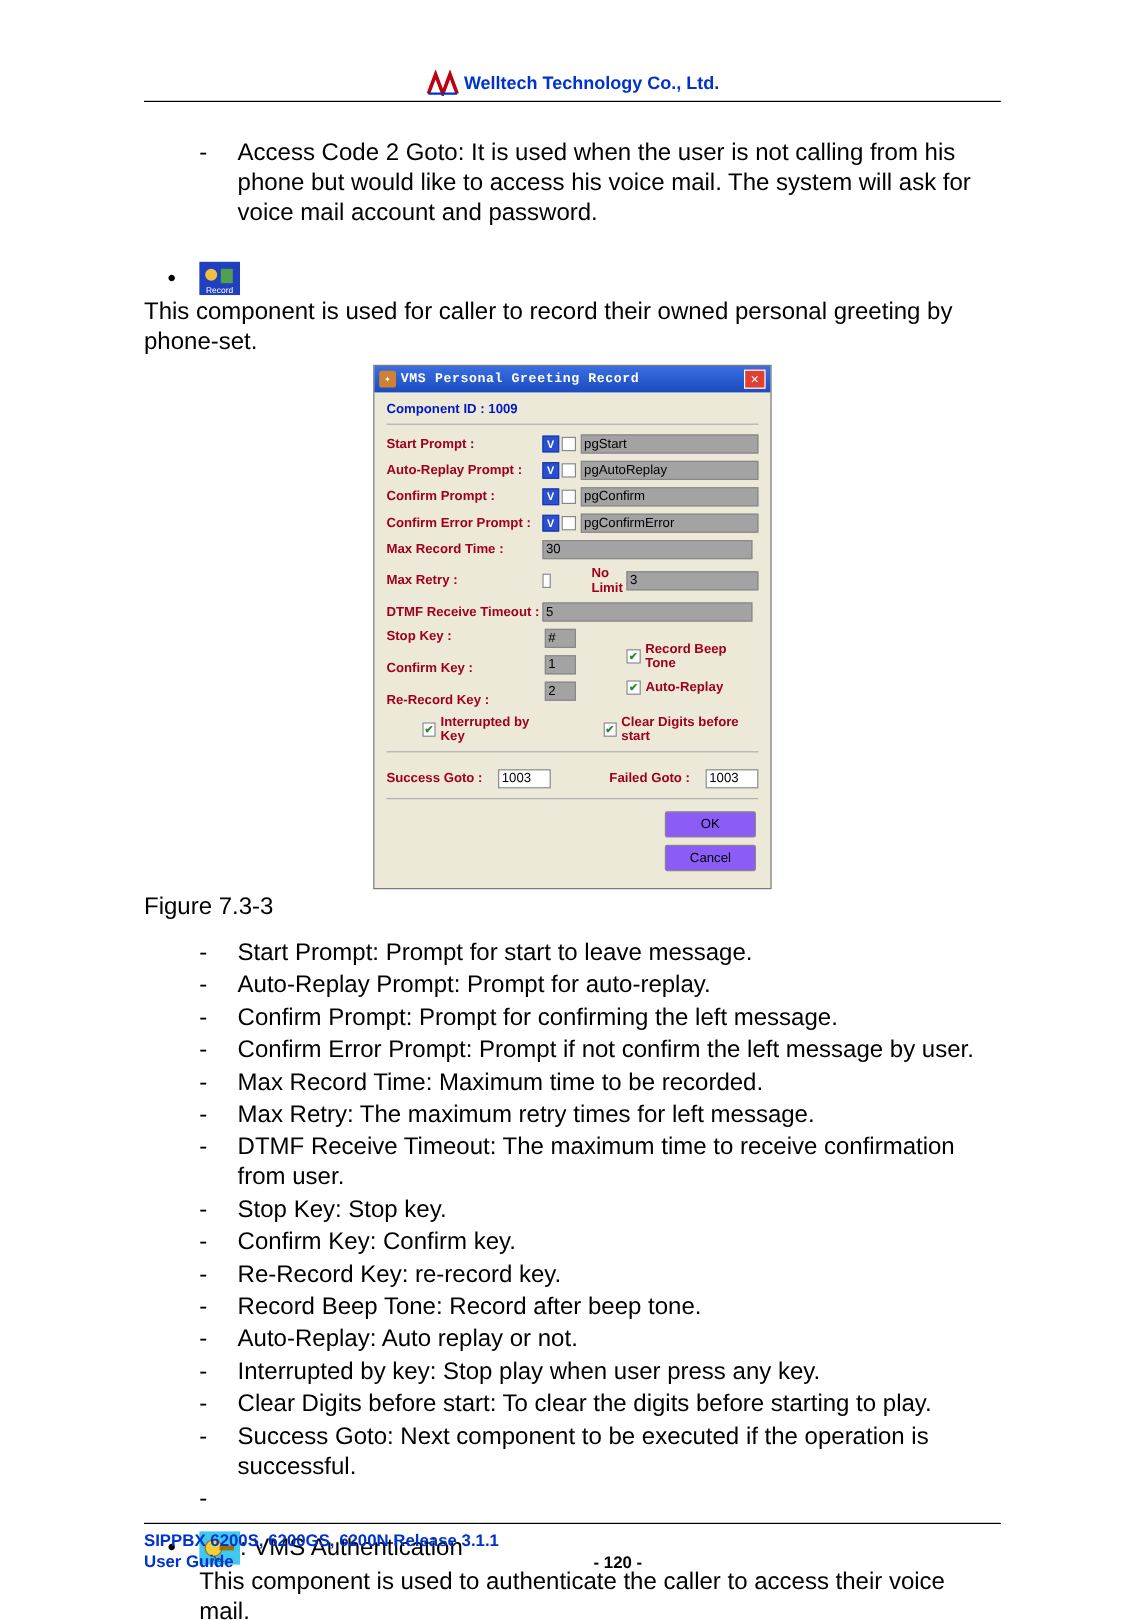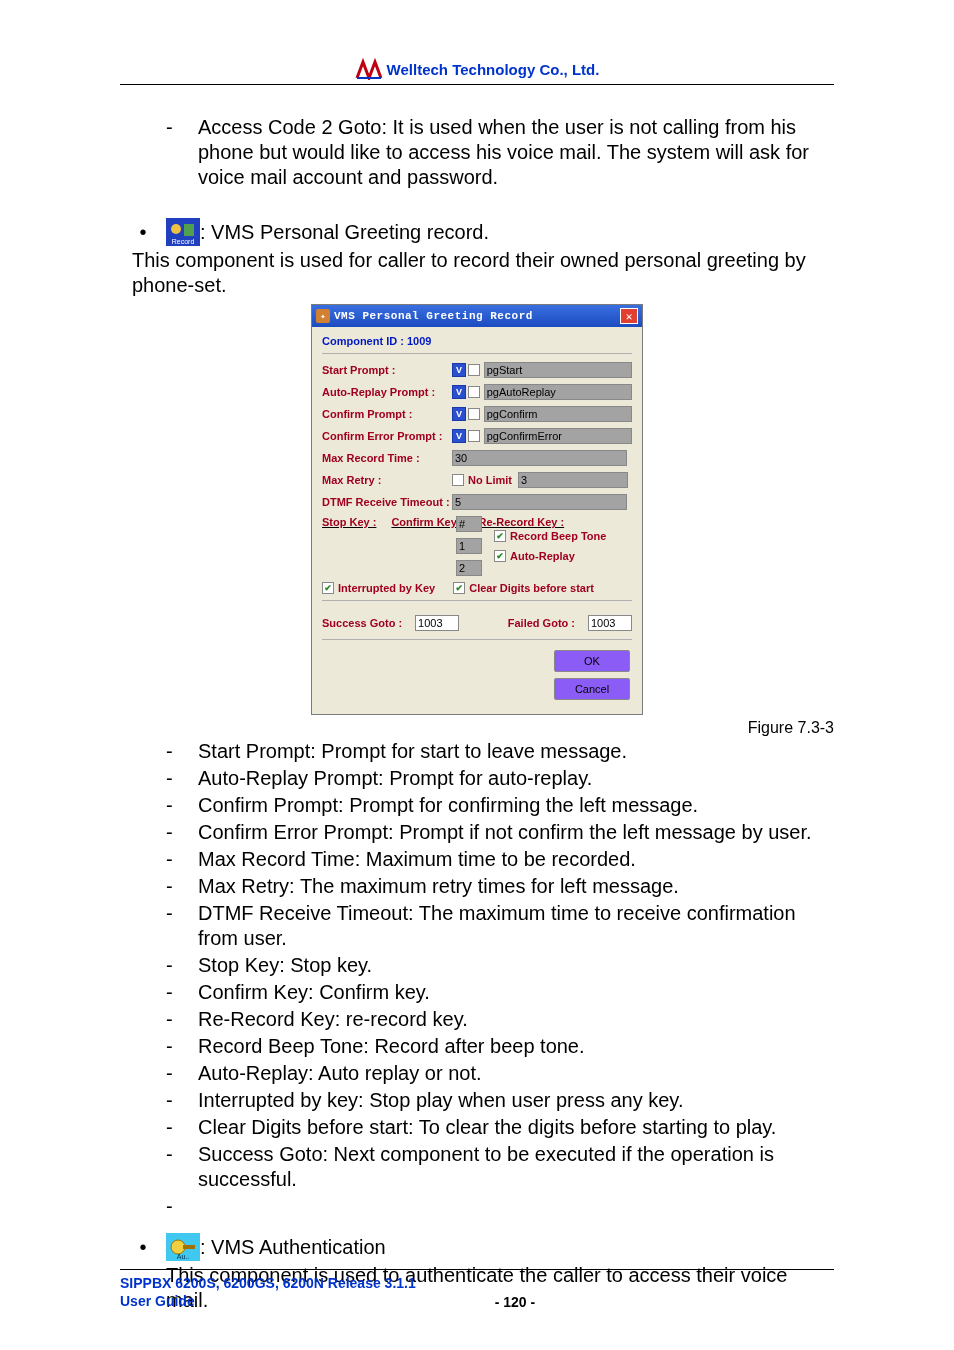--- a/index.html
+++ b/index.html
@@ -164,20 +164,21 @@
   }
   .w-long { width: 150px; }
   .w-full { width: 175px; }
   .w-short { width: 26px; }
   .red-opt {
     color: #a00020;
     font-weight: bold;
     font-size: 11px;
     display: inline-flex;
     align-items: center;
+    margin-left: 30px;
   }
   .divider-row {
     border-bottom: 1px solid #b0b0b0;
     padding-bottom: 6px;
     margin-bottom: 8px;
   }
   .goto-row {
     display: flex;
     align-items: center;
     gap: 13px;
@@ -193,46 +194,46 @@
   .btn-row { display: flex; flex-direction: column; align-items: flex-end; gap: 6px; padding-right: 2px; padding-bottom: 6px;}
   .dlg-btn {
     width: 76px; height: 22px;
     background: #8b5cf6;
     border: 1px solid #888;
     border-radius: 2px;
     font-size: 11px;
     cursor: pointer;
   }
   .caption {
-    text-align: right;
-    font-size: 16px;
-    margin-bottom: 2px;
+    text-align: left;
+    font-size: 20px;
+    margin-bottom: 14px;
   }
   .list-block .dash-item { margin-left: 46px; }
   .footer {
     position: absolute;
     left: 120px; right: 120px;
     bottom: 40px;
   }
   .footer-text {
     display: flex;
     justify-content: space-between;
     align-items: flex-end;
     color: #0033cc;
     font-weight: bold;
     font-size: 14px;
     margin-top: 4px;
   }
   .footer-left { line-height: 1.3; }
   .footer-page { color: #000; font-weight: bold; }
   .key-cell {
     display: flex;
+    flex-direction: column;
     gap: 15px;
     width: 130px;
-    text-decoration: underline;
   }
   .key-right {
     display: flex;
     flex-direction: column;
     gap: 6px;
     margin-left: 4px;
   }
   .key-opts {
     display: flex;
     flex-direction: column;
@@ -267,23 +268,22 @@
       <div class="bullet-line">
         <span class="bullet-dot">•</span>
         <span class="small-icon">
           <svg viewBox="0 0 34 28">
               <rect x="0" y="0" width="34" height="28" fill="#2040c0"></rect>
               <circle cx="10" cy="11" r="5" fill="#f0c040"></circle>
               <rect x="18" y="6" width="10" height="12" fill="#50a050"></rect>
               <text x="17" y="26" font-size="7" fill="#fff" text-anchor="middle">Record</text>
             </svg>
         </span>
-        <span>: VMS Personal Greeting record.</span>
-      </div>
-      <div style="margin-left:12px;">This component is used for caller to record their owned personal greeting by phone-set.</div>
+      </div>
+      <div style="margin-left:0;">This component is used for caller to record their owned personal greeting by phone-set.</div>
     </div>
   </div>
 
   <div class="figure-wrap">
     <div class="dialog">
       <div class="titlebar">
         <span class="t-icon">✦</span>
         <span class="t-text">VMS Personal Greeting Record</span>
         <span class="close">✕</span>
       </div>

